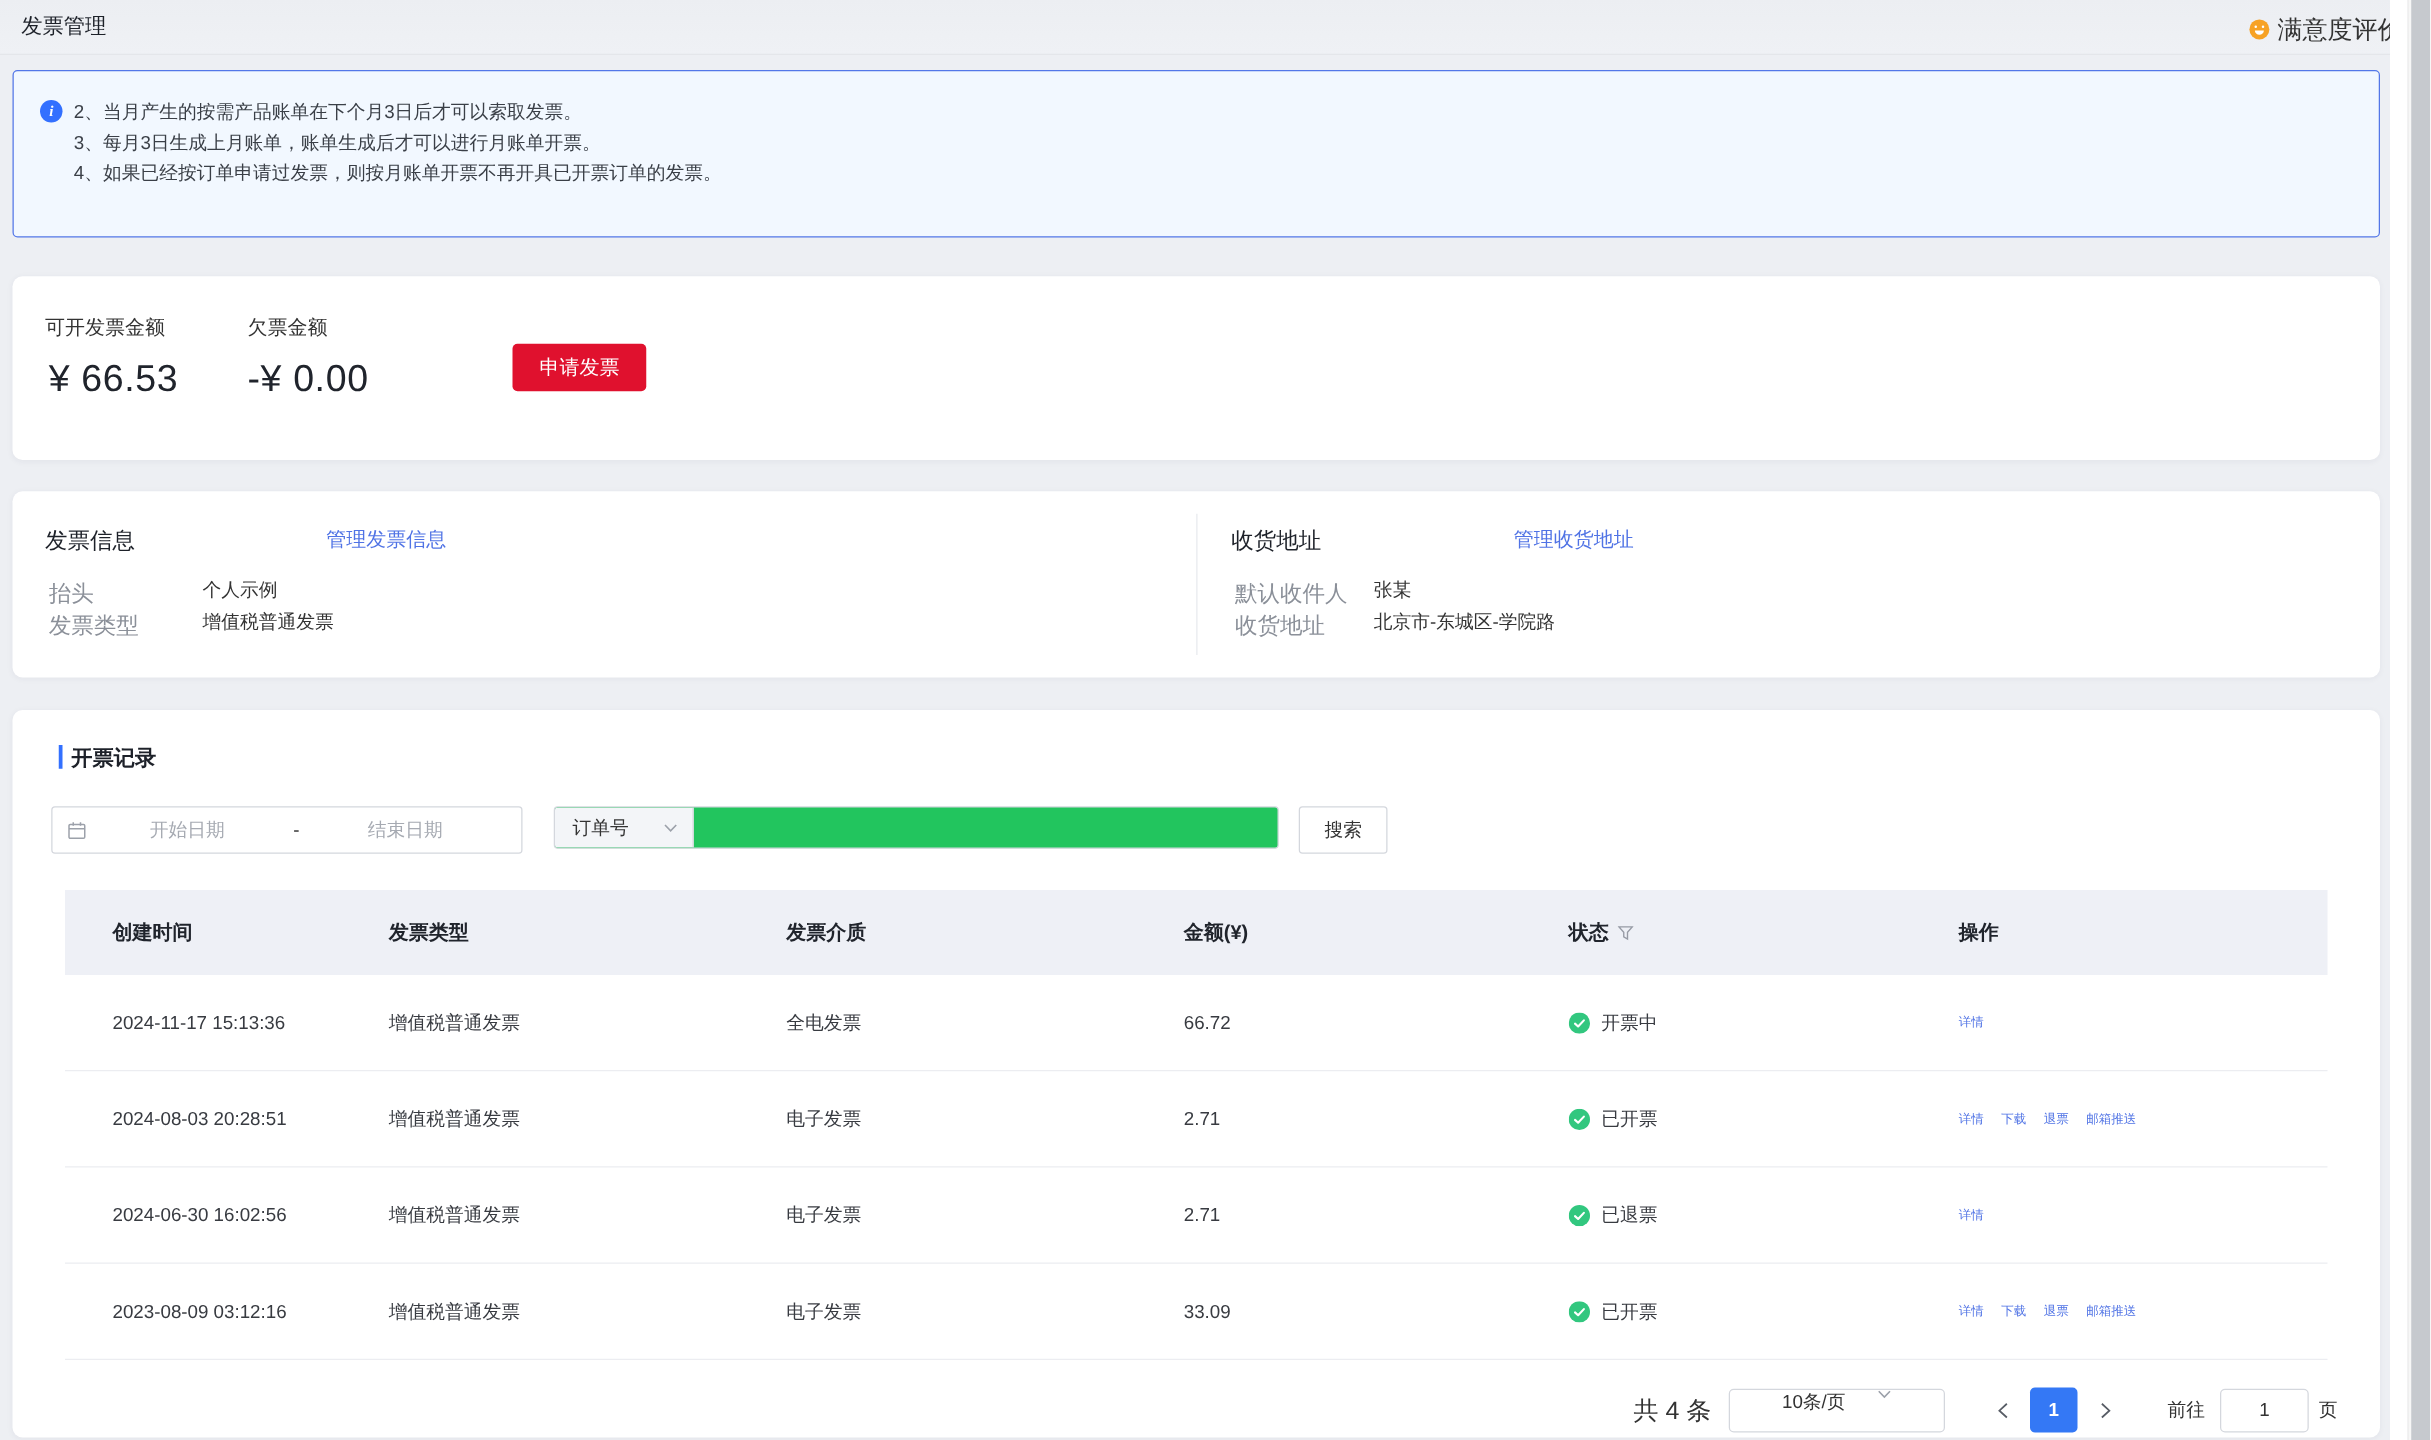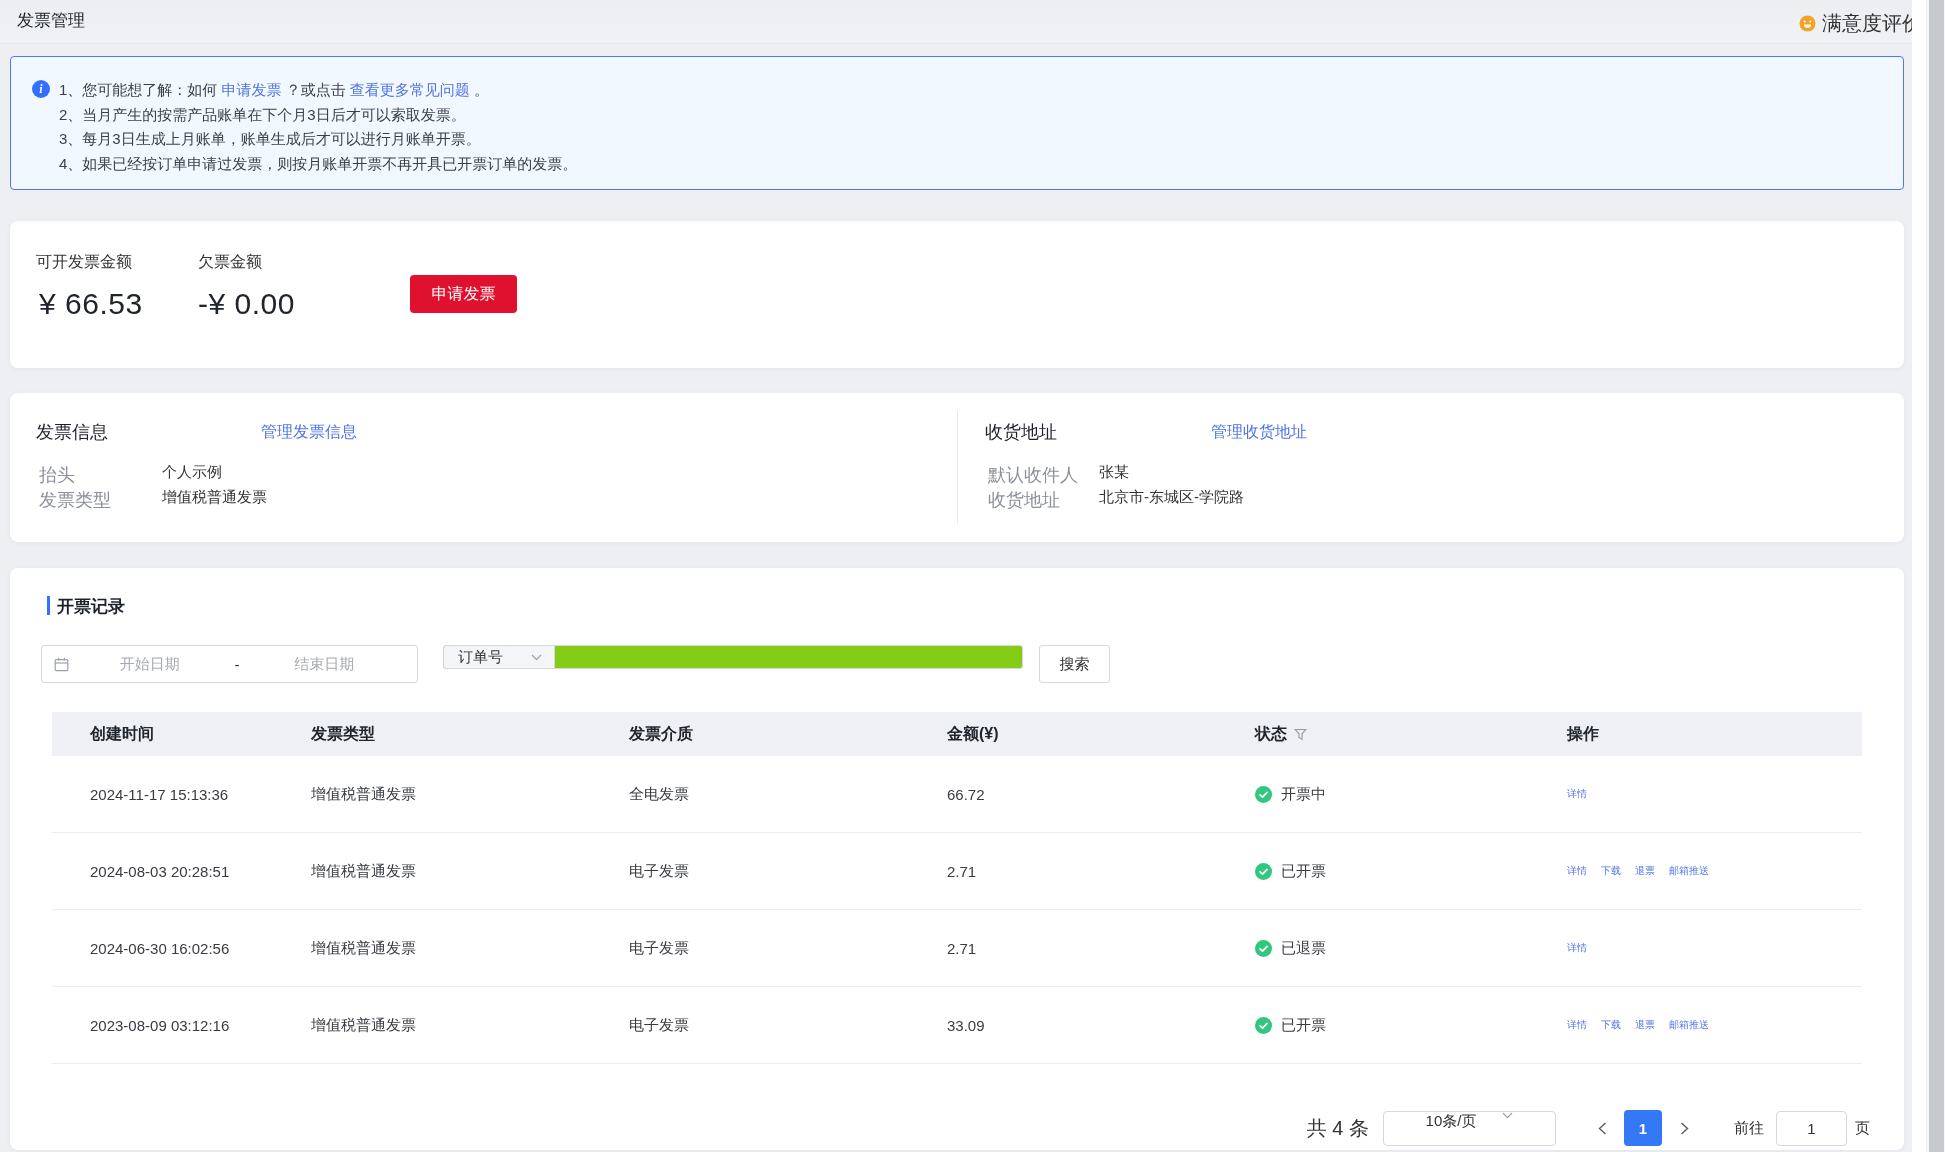--- a/index.html
+++ b/index.html
@@ -48,35 +48,35 @@
 
   
   .rec-bar { position:absolute; left:37px; top:28px; width:3px; height:19px; background:#3370ff; }
   .rec-title { position:absolute; left:47px; top:27px; font-size:17px; font-weight:700; color:#1d2129; }
 
   .filters { position:absolute; left:0; top:77px; width:100%; height:38px; }
   .date-range { position:absolute; left:31px; top:0; width:377px; height:38px; border:1px solid #d4d7dd;
                 border-radius:3px; background:#fff; display:flex; align-items:center; padding:0 12px; cursor:pointer; }
   .date-range .ph { flex:1; text-align:center; font-size:15px; color:#a6aab2; }
   .date-range .dash { font-size:15px; color:#333; padding:0 4px; }
-  .order-compound { position:absolute; left:433px; top:0; width:580px; height:24px;
-                    border:1px solid #d4d7dd; border-radius:3px; display:flex; background:#84cc16; overflow:hidden; }
+  .order-compound { position:absolute; left:433px; top:0; width:580px; height:34px;
+                    border:1px solid #d4d7dd; border-radius:3px; display:flex; background:#22c55e; overflow:hidden; }
   .order-select { width:111px; height:100%; background:#f3f5f8; border-right:1px solid #d4d7dd;
                   display:flex; align-items:center; padding:0 12px 0 14px; cursor:pointer; }
   .order-select .lbl { flex:1; font-size:15px; color:#333; }
   .order-input { flex:1; border:none; outline:none; font-size:15px; padding:0 14px; color:#333;
                  font-family:inherit; }
   .order-input::placeholder { color:#a6aab2; }
   .search-btn { position:absolute; left:1029px; top:0; width:71px; height:38px; background:#fff;
                 border:1px solid #d4d7dd; border-radius:3px; font-size:15px; color:#333; cursor:pointer; }
 
   .tbl { position:absolute; left:42px; top:144px; width:1810px; }
   .tbl-row { display:grid; grid-template-columns:221px 318px 318px 308px 312px 1fr;
              padding-left:38px; align-items:center; }
-  .tbl-head { height:44px; background:#eef0f6; font-size:16px; font-weight:700; color:#20242c; }
+  .tbl-head { height:68px; background:#eef0f6; font-size:16px; font-weight:700; color:#20242c; }
   .tbl-body-row { height:77px; border-bottom:1px solid #ecedf1; font-size:15px; color:#383b41; }
   .th-status { display:flex; align-items:center; gap:7px; }
   .cell-status { display:flex; align-items:center; gap:9px; }
   .cell-actions { display:flex; align-items:center; gap:14px; font-size:10px; }
   .cell-actions a { white-space:nowrap; }
 
   .pagination { position:absolute; left:0; top:540px; width:100%; height:40px;
                 display:flex; align-items:center; justify-content:flex-end; padding-right:34px;
                 font-size:15px; color:#333; }
   .pg-total { margin-right:14px; font-size:20px; }
@@ -113,21 +113,20 @@
           <path d="M4.9 9.4 h7.2 a3.6 3.4 0 0 1 -7.2 0 Z" fill="#fff"></path>
         </svg>
       </span>
       <span class="satisfaction-label">满意度评价</span>
     </div>
   </div>
 
   <div class="alert">
     <div class="alert-icon">i</div>
     <div class="alert-lines">
-      <div><span>1、您可能想了解：如何 </span><a class="blue" href="#">申请发票</a><span> ？或点击 </span><a class="blue" href="#">查看更多常见问题</a><span> 。</span></div>
       <div>2、当月产生的按需产品账单在下个月3日后才可以索取发票。</div>
       <div>3、每月3日生成上月账单，账单生成后才可以进行月账单开票。</div>
       <div>4、如果已经按订单申请过发票，则按月账单开票不再开具已开票订单的发票。</div>
     </div>
   </div>
 
   <div class="card card-a">
     <div class="sum-label" style="left:26px">可开发票金额</div>
     <div class="sum-label" style="left:188px">欠票金额</div>
     <div class="sum-value" style="left:29px">¥ 66.53</div>

